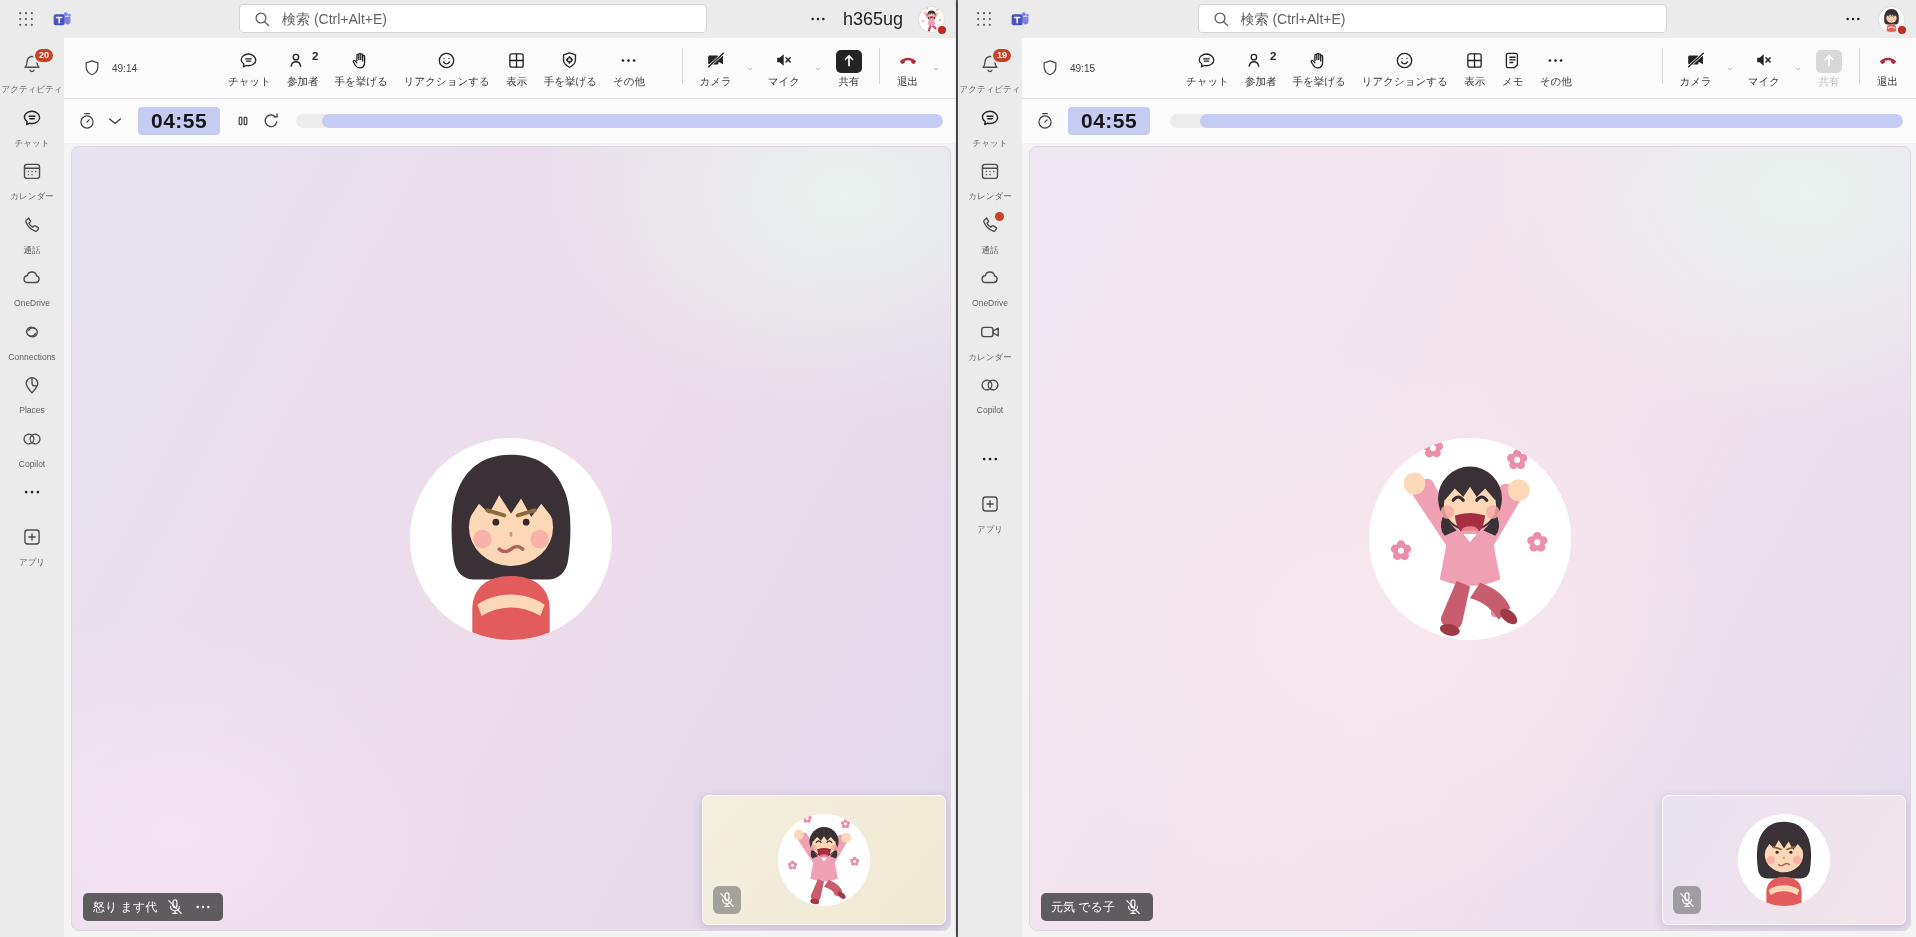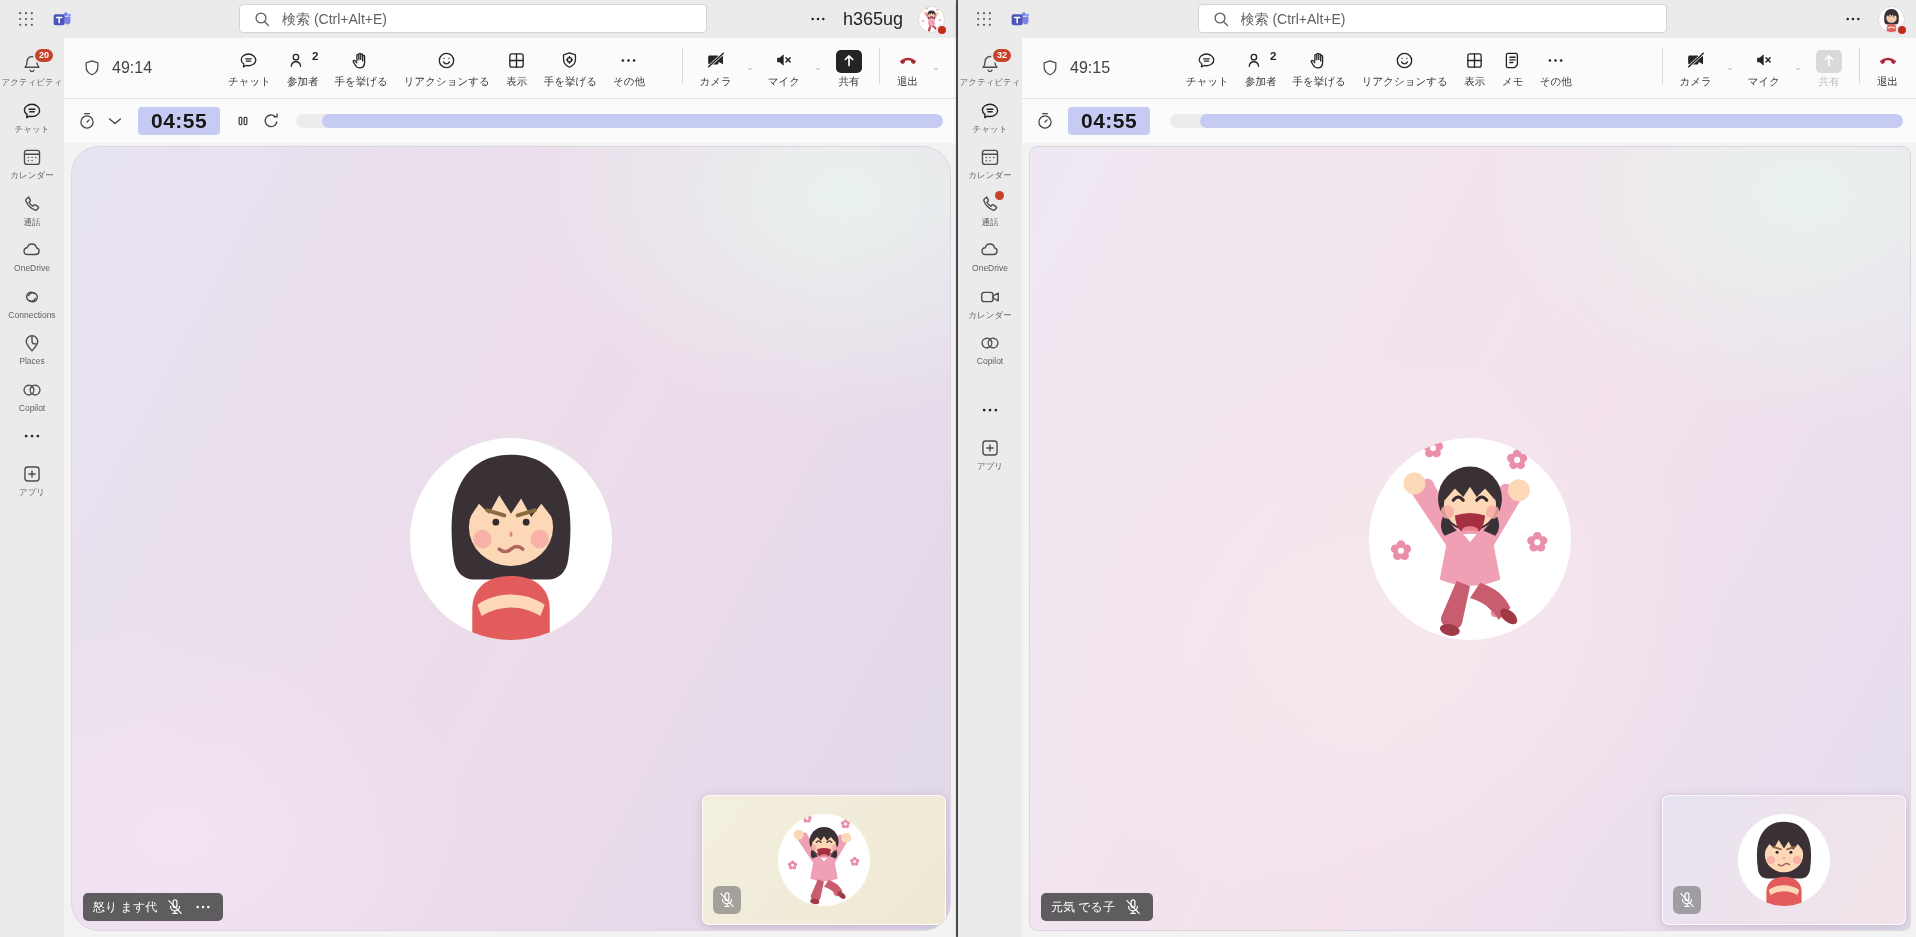--- a/index.html
+++ b/index.html
@@ -33,39 +33,39 @@
               display:block; border:1px solid #dcdcdc; }
   .chip-img svg { width:100%; height:100%; display:block; }
   .chip-dot { position:absolute; right:-3px; bottom:-3px; width:12px; height:12px;
               border-radius:50%; background:#c42b1c; border:2px solid #ebebeb; }
 
   
   .main { flex:1; display:flex; min-height:0; }
   .sidebar { width:64px; flex:0 0 auto; background:#ebebeb; display:flex;
              flex-direction:column; align-items:center; padding-top:8px; }
   .sb-item { position:relative; width:100%; display:flex; flex-direction:column;
-             align-items:center; gap:3px; padding:7px 0 6px; color:#5b5b5b; cursor:pointer; }
+             align-items:center; gap:10px; padding:7px 0 6px; color:#5b5b5b; cursor:pointer; }
   .sb-item svg { width:22px; height:22px; display:block; }
   .sb-label { font-size:8.5px; color:#616161; line-height:1; white-space:nowrap; }
   .sb-badge { position:absolute; top:1px; left:33px; background:#c74228; color:#fff;
               font-size:9px; font-weight:bold; border-radius:9px; padding:2px 4px;
               line-height:1; border:2px solid #ebebeb; }
   .sb-dot { position:absolute; top:5px; left:37px; width:9px; height:9px;
             border-radius:50%; background:#c74228; }
   .w-right .sb-item:nth-child(8) { margin-top:20px; }
 
   .content { flex:1; display:flex; flex-direction:column; min-width:0; background:#f3f3f3; }
 
   
   .meet-toolbar { height:61px; flex:0 0 auto; background:#fbfbfb;
                   border-bottom:1px solid #e3e3e3; display:flex; align-items:center;
                   padding:0 10px 0 18px; }
   .mt-left { display:flex; align-items:center; gap:10px; width:138px; flex:0 0 auto; }
   .mt-left svg { width:20px; height:20px; }
-  .elapsed { font-size:16px; color:#424242; }
+  .elapsed { font-size:10px; color:#424242; }
   .mt-center { display:flex; align-items:flex-end; }
   .tb-item { display:flex; flex-direction:column; align-items:center; gap:4px;
              padding:0 8px; cursor:pointer; }
   .tb-item svg { width:21px; height:21px; display:block; }
   .tb-label { font-size:10.5px; color:#383838; white-space:nowrap; line-height:1; }
   .tb-ic-row { display:flex; align-items:flex-start; gap:3px; height:22px; }
   .tb-count { font-size:11.5px; font-weight:bold; color:#242424; }
   .mt-right { margin-left:auto; display:flex; align-items:center; }
   .chev { padding:0 5px 14px; cursor:pointer; }
   .chev svg { width:13px; height:13px; }
@@ -87,21 +87,21 @@
   .progress { flex:1; height:14px; border-radius:7px; background:#ececec;
               overflow:hidden; margin-left:7px; }
   .progress-fill { height:100%; border-radius:7px; background:#c6cbf4; }
 
   
   .stage { flex:1; margin:3px 5px 6px 7px; border-radius:8px; position:relative;
            border:1px solid #ddd6e0; overflow:hidden; min-height:0; }
   .stage-0 { background:
       radial-gradient(58% 48% at 88% 6%, #e9f2ee 0%, rgba(233,242,238,0) 62%),
       radial-gradient(55% 45% at 12% 88%, #f4e3f3 0%, rgba(244,227,243,0) 62%),
-      linear-gradient(118deg,#e7e3f1 0%, #eddcea 55%, #dfd8ea 100%); border-radius: 28px; }
+      linear-gradient(118deg,#e7e3f1 0%, #eddcea 55%, #dfd8ea 100%); }
   .stage-1 { background:
       radial-gradient(58% 48% at 88% 6%, #e8f2ee 0%, rgba(232,242,238,0) 62%),
       radial-gradient(62% 55% at 38% 62%, #f7e7ee 0%, rgba(247,231,238,0) 66%),
       linear-gradient(118deg,#efe8f2 0%, #f3e2ec 55%, #e3dcee 100%); }
   .stage-avatar { position:absolute; left:50%; top:50%; transform:translate(-50%,-50%);
                   width:202px; height:202px; border-radius:50%; background:#fff;
                   overflow:hidden; }
   .stage-avatar svg { width:100%; height:100%; display:block; }
   .name-label { position:absolute; left:11px; bottom:9px; background:rgba(68,68,68,.85);
                 color:#fff; border-radius:5px; display:flex; align-items:center; gap:8px;
@@ -624,21 +624,21 @@
     </div>
     <div class="main">
       <div class="sidebar">
   <div class="sb-item">
     <span style="width: 22px; height: 22px; display: block;">
               <svg viewBox="0 0 24 24" fill="none" stroke="#4c4c4c" stroke-width="1.5" stroke-linecap="round" stroke-linejoin="round">
                 <path d="M12 3.8a5.4 5.4 0 0 0-5.4 5.4c0 3.9-1.1 5.4-2.2 6.4h15.2c-1.1-1-2.2-2.5-2.2-6.4A5.4 5.4 0 0 0 12 3.8z"></path>
                 <path d="M9.9 18.7a2.2 2.2 0 0 0 4.2 0"></path>
               </svg>
             </span>
-    <span class="sb-badge">32</span>
+    <span class="sb-badge">19</span>
 
     <span class="sb-label">アクティビティ</span>
   </div>
 
   <div class="sb-item">
     <span style="width: 22px; height: 22px; display: block;">
               <svg viewBox="0 0 24 24" fill="none" stroke="#242424" stroke-width="1.5" stroke-linecap="round" stroke-linejoin="round">
                 <path d="M12 4.6c-4.6 0-8.3 2.9-8.3 6.4 0 2 1.2 3.8 3 5l-.5 3.2 3.2-1.5a10 10 0 0 0 2.6.3c4.6 0 8.3-2.9 8.3-6.4S16.6 4.6 12 4.6z"></path>
                 <path d="M8.8 10.1h6.4M9.6 12.8h4.8"></path>
               </svg>

